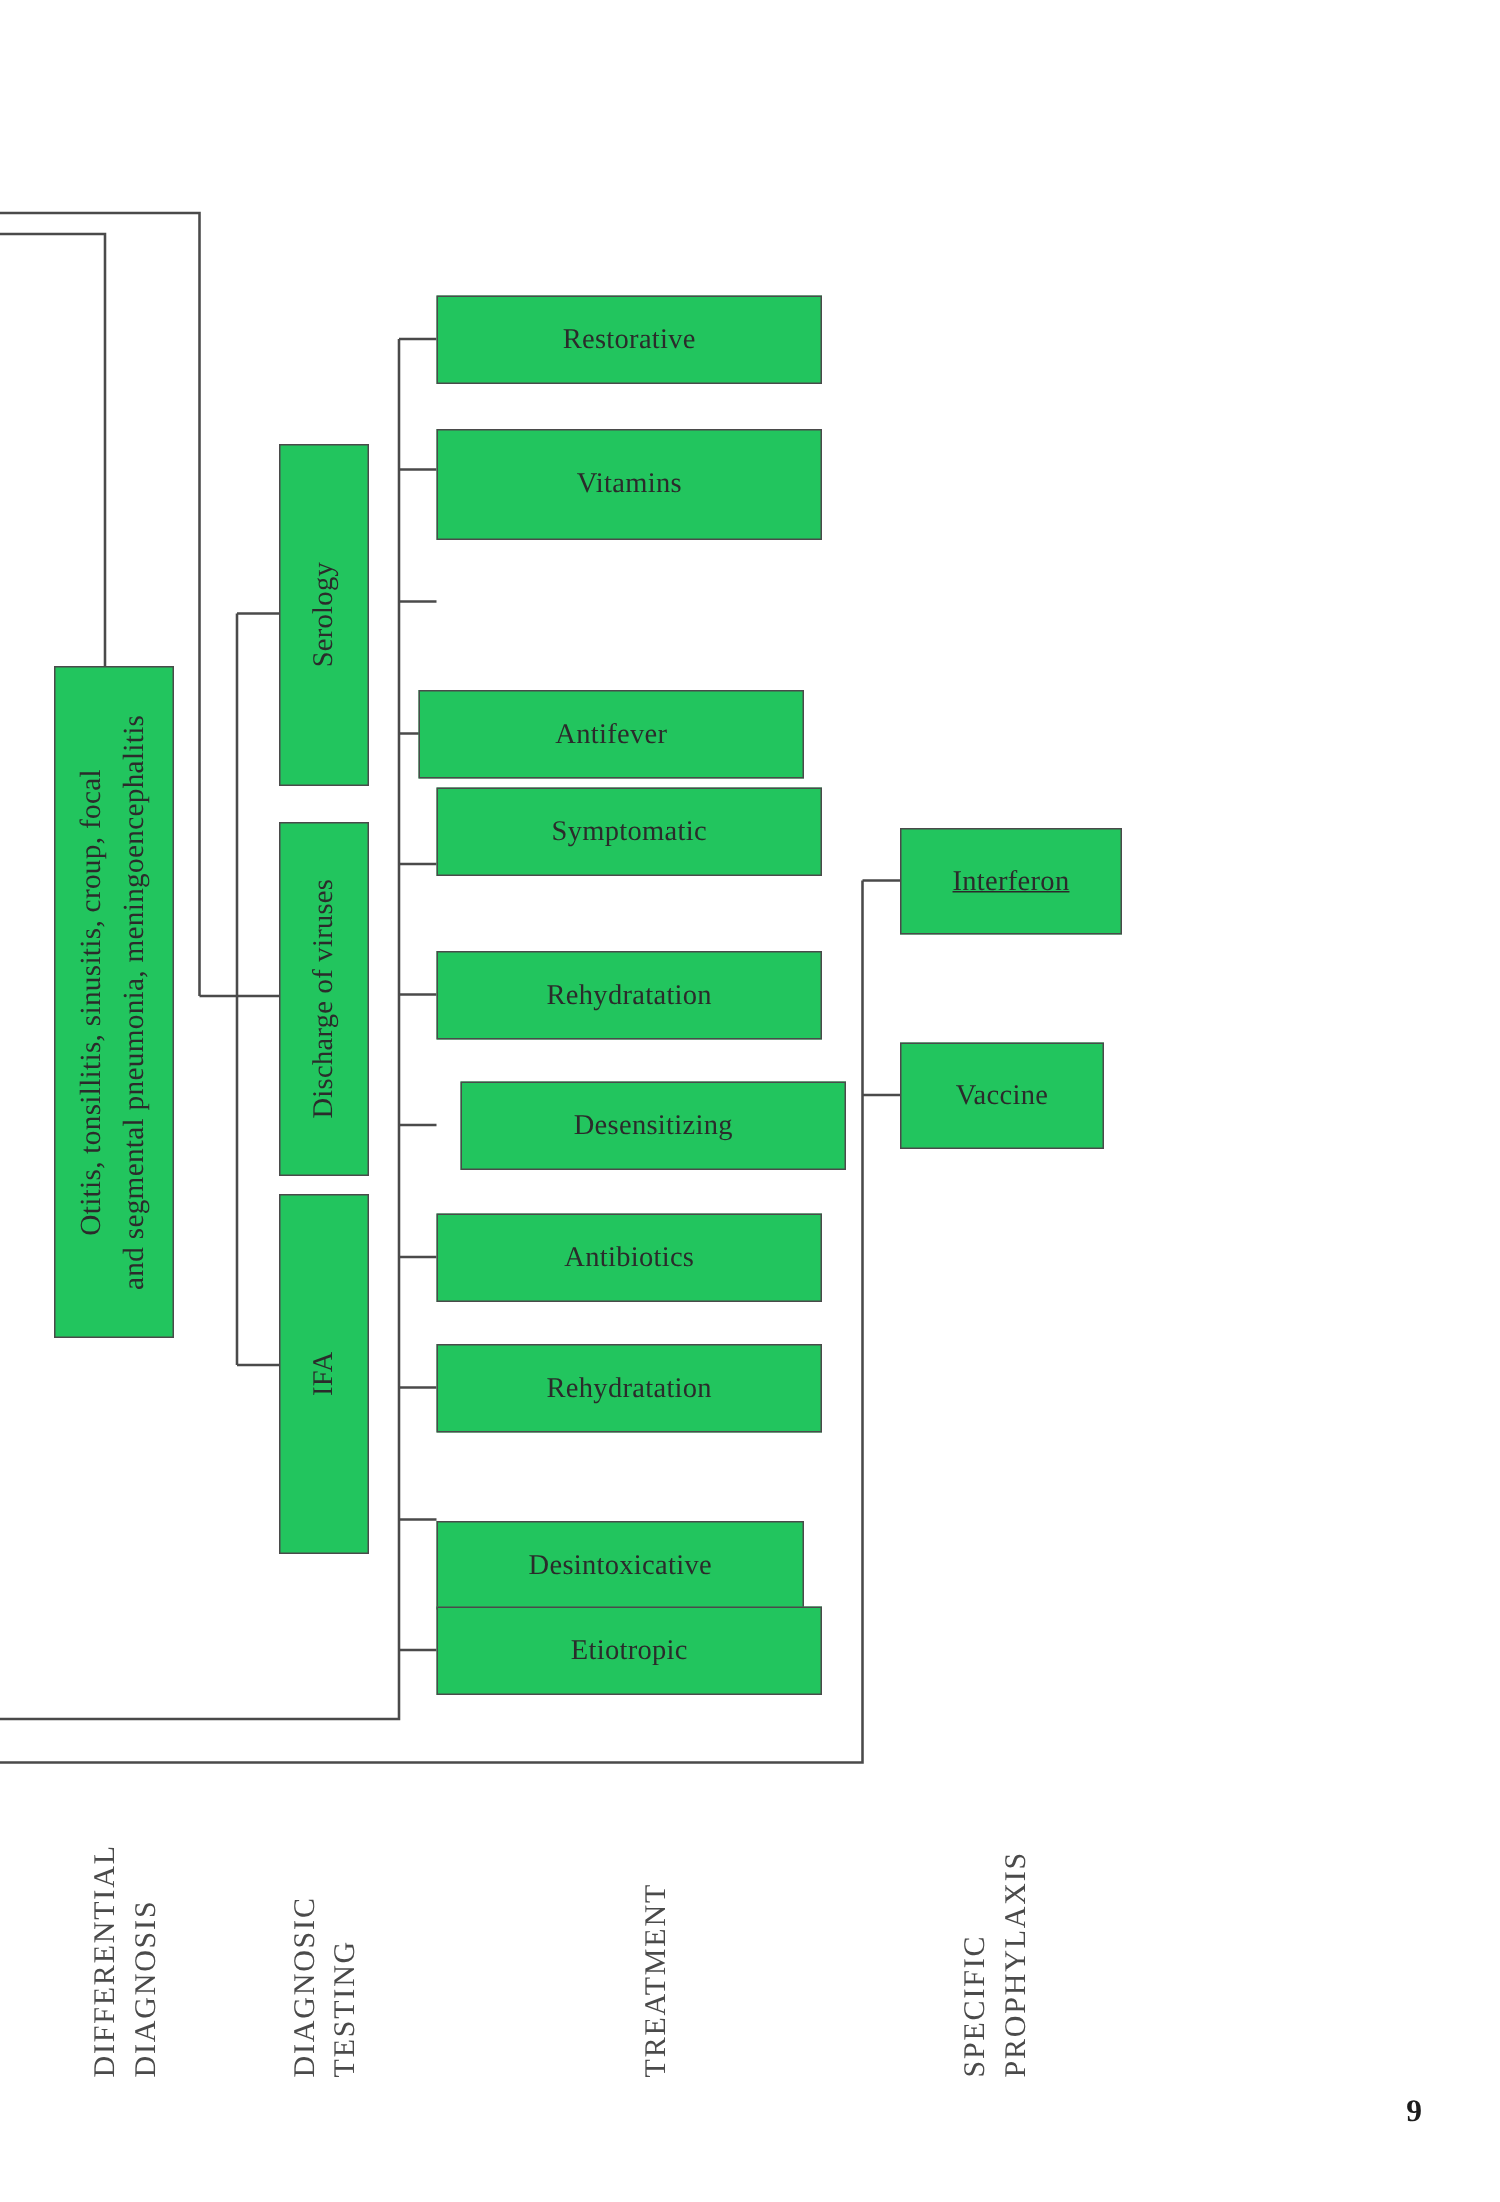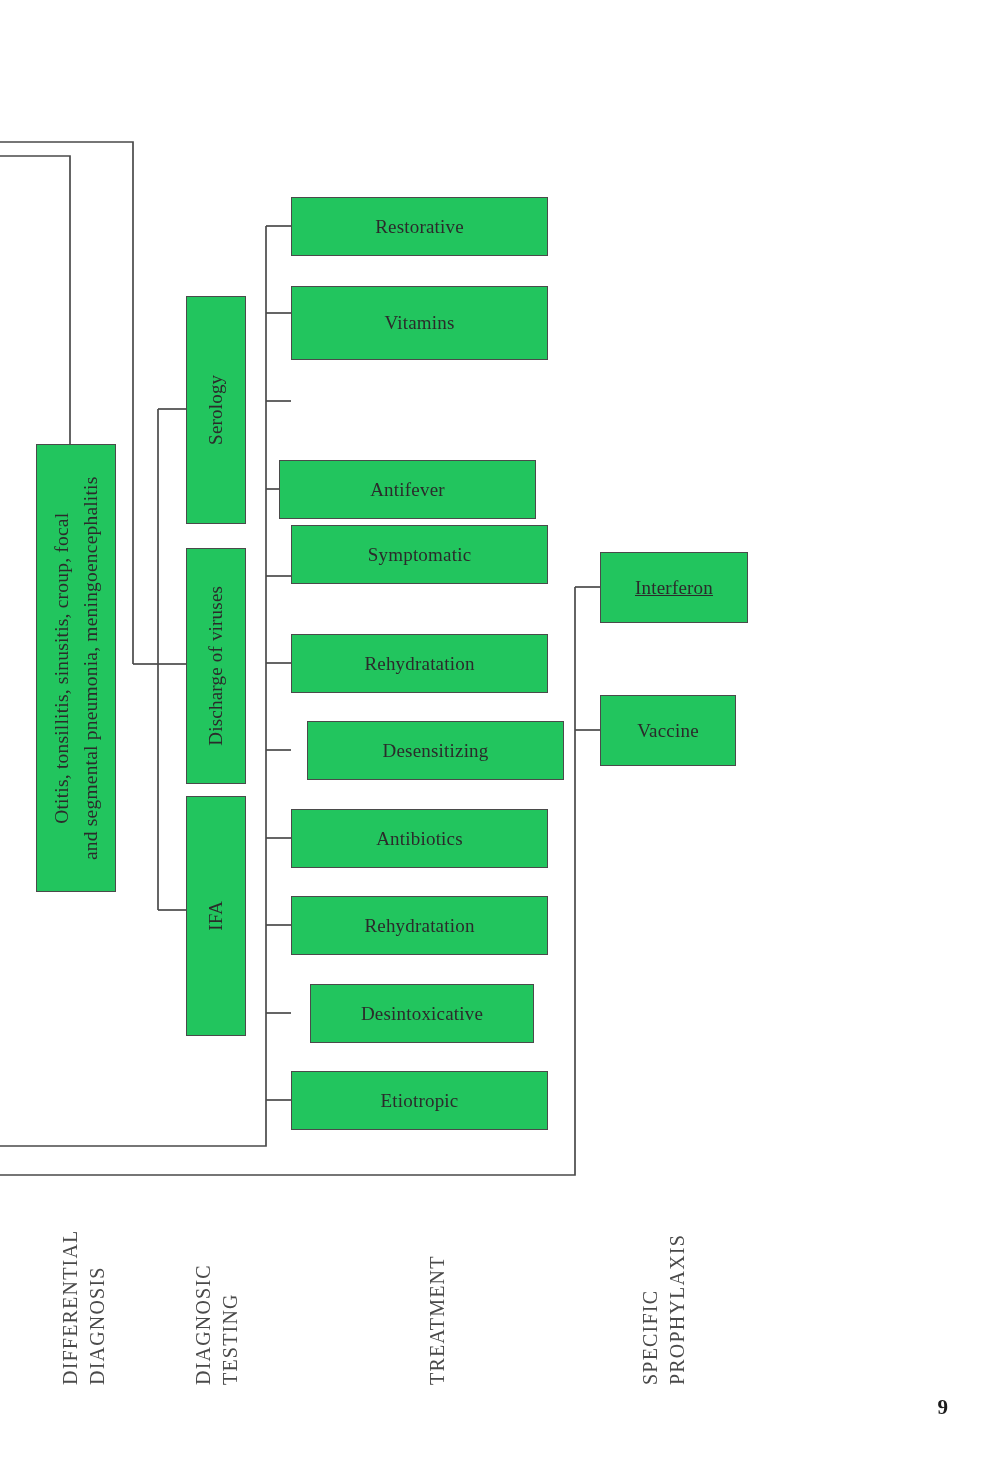--- a/index.html
+++ b/index.html
@@ -158,21 +158,21 @@
   </div>
 
   <div class="box" style="left:291px; top:809px; width:257px; height:59px;">
     <div class="label">Antibiotics</div>
   </div>
 
   <div class="box" style="left:291px; top:896px; width:257px; height:59px;">
     <div class="label">Rehydratation</div>
   </div>
 
-  <div class="box" style="left:291px; top:984px; width:224px; height:59px;margin-left:19px;">
+  <div class="box" style="left:291px; top:1014px; width:245px; height:59px;">
     <div class="label">Desintoxicative</div>
   </div>
 
   <div class="box" style="left:291px; top:1071px; width:257px; height:59px;text-align:right;">
     <div class="label">Etiotropic</div>
   </div>
 
   <div class="box" style="left:600px; top:552px; width:148px; height:71px;text-decoration:underline;">
     <div class="label">Interferon</div>
   </div>

